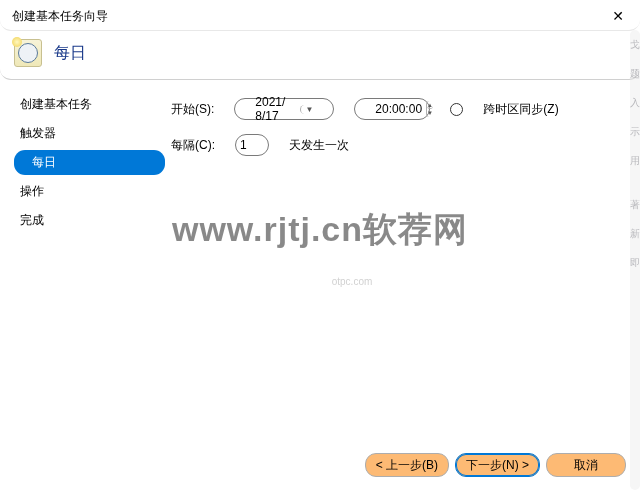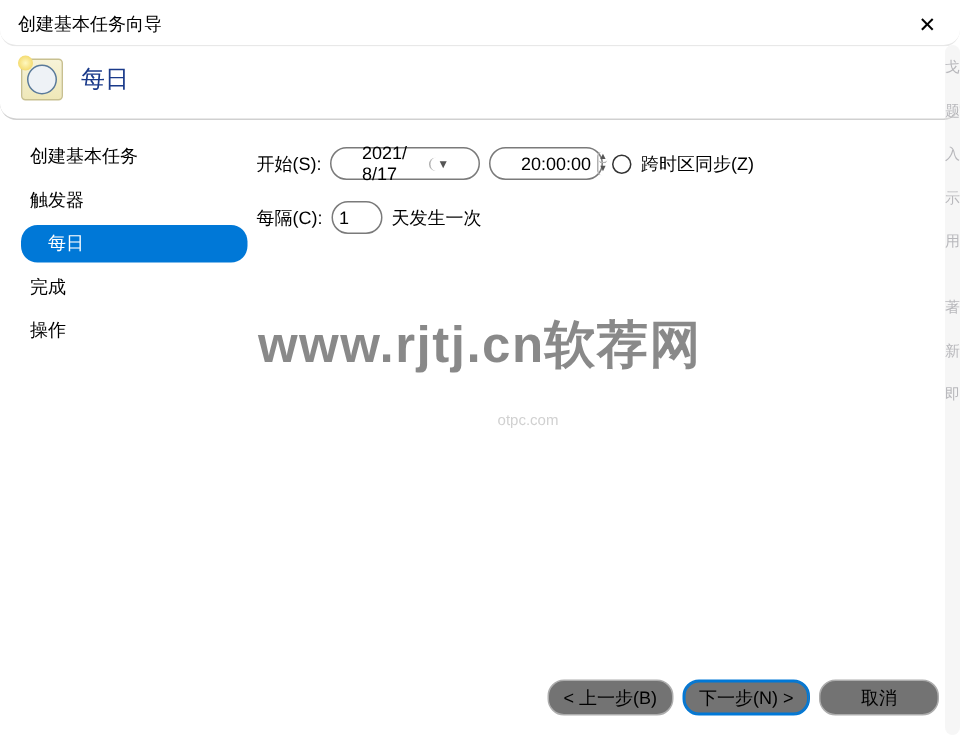--- a/index.html
+++ b/index.html
@@ -11,33 +11,33 @@
 .header-icon { width: 28px; height: 28px; background: linear-gradient(#f7f3d8,#efe8b8); border: 1px solid #c8c090; border-radius: 3px; display: flex; align-items: center; justify-content: center; position: relative; }
 .header-icon::before { content: ""; position: absolute; width: 18px; height: 18px; border: 1.5px solid #5a7a9a; border-radius: 50%; background: #eef2f6; }
 .header-icon::after { content: ""; position: absolute; top: -3px; left: -3px; width: 10px; height: 10px; background: radial-gradient(#fff8c0,#f0d050); border-radius: 50%; }
 .header-title { font-size: 16px; color: #1a3a8a; }
 .body { display: flex; height: 380px; }
 .sidebar { width: 165px; padding: 12px 0 0 14px; }
 .sidebar-item { padding: 4px 6px; font-size: 12px; margin-bottom: 4px; cursor: pointer; }
 .sidebar-item.sub { padding-left: 18px; }
 .sidebar-item.active { background: #0078d7; color: #fff; }
 .content { flex: 1; padding: 18px 14px 0 6px; }
-.row { display: flex; align-items: center; margin-bottom: 14px; gap: 6px; }
+.row { display: flex; align-items: center; margin-bottom: 14px; gap: 20px; }
 .row-label { font-size: 12px; }
 .date-input, .time-input, .num-input { border: 1px solid #7a7a7a; background: #fff; font-size: 12px; padding: 2px 20px; height: 22px; }
 .date-input { width: 100px; display: flex; align-items: center; justify-content: space-between; }
 .time-input { width: 76px; display: flex; align-items: center; }
 .spinner { width: 14px; display: flex; flex-direction: column; border-left: 1px solid #b0b0b0; margin-left: 4px; }
 .spinner div { height: 8px; font-size: 6px; text-align: center; line-height: 8px; color: #555; cursor: pointer; }
 .spinner div:first-child { border-bottom: 1px solid #b0b0b0; }
 .dropdown-arrow { font-size: 8px; color: #555; padding-left: 4px; border-left: 1px solid #b0b0b0; cursor: pointer; }
 .num-input { width: 34px; text-align: left; padding-left: 4px; }
 .checkbox { width: 13px; height: 13px; border: 1px solid #333; background: #fff; display: inline-block; cursor: pointer; }
 .footer { position: absolute; bottom: 24px; right: 14px; display: flex; gap: 6px; }
-.btn { min-width: 80px; height: 24px; border: 1px solid #adadad; background: #737373; font-size: 12px; padding: 0 10px; cursor: pointer; display: flex; align-items: center; justify-content: center; }
+.btn { min-width: 80px; height: 24px; border: 1px solid #adadad; background: #fdba74; font-size: 12px; padding: 0 10px; cursor: pointer; display: flex; align-items: center; justify-content: center; }
 .btn.primary { border: 1px solid #0078d7; box-shadow: 0 0 0 1px #0078d7 inset; }
 .right-edge { position: absolute; right: 0; top: 30px; width: 10px; height: 460px; background: rgba(230,230,230,0.35); display: flex; flex-direction: column; align-items: center; gap: 15px; padding-top: 8px; color: rgba(90,90,100,0.4); font-size: 10px; }
 .watermark { position: absolute; left: 50%; top: 46%; transform: translate(-50%,-50%); font-size: 34px; font-weight: bold; color: rgba(40,40,40,0.55); letter-spacing: 1px; pointer-events: none; white-space: nowrap; }
 .watermark-sub { position: absolute; left: 55%; top: 56%; transform: translate(-50%,-50%); font-size: 10px; color: rgba(120,120,120,0.35); pointer-events: none; }
 </style>
 </head>
 <body>
 
 <div class="titlebar">
   <span class="title-text">创建基本任务向导</span>
@@ -47,22 +47,22 @@
 <div class="header">
   <div class="header-icon"></div>
   <div class="header-title">每日</div>
 </div>
 
 <div class="body">
   <div class="sidebar">
     <div class="sidebar-item">创建基本任务</div>
     <div class="sidebar-item">触发器</div>
     <div class="sidebar-item sub active">每日</div>
+    <div class="sidebar-item">操作</div>
     <div class="sidebar-item">完成</div>
-    <div class="sidebar-item">操作</div>
   </div>
 
   <div class="content">
     <div class="row">
       <span class="row-label">开始(S):</span>
       <div class="date-input">
         <span>2021/ 8/17</span>
         <span class="dropdown-arrow">▼</span>
       </div>
       <div class="time-input">

